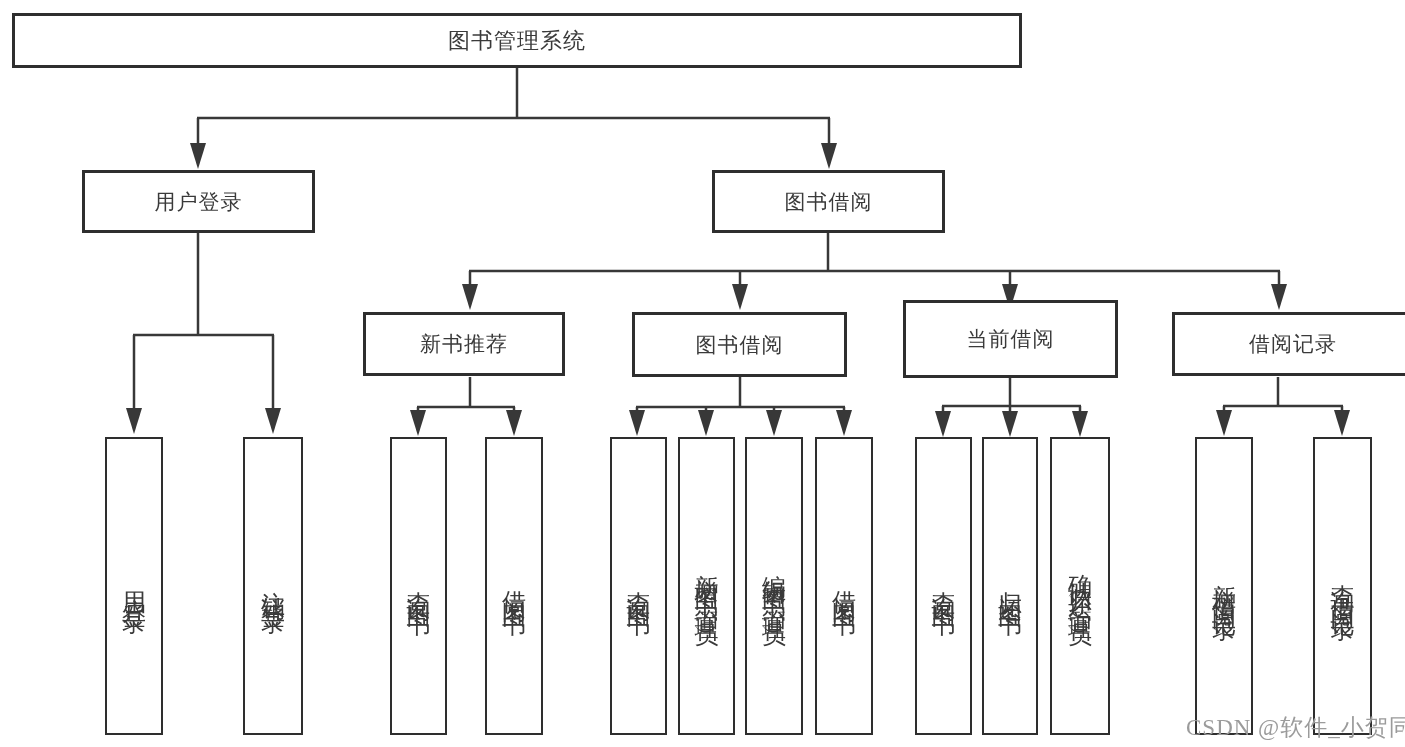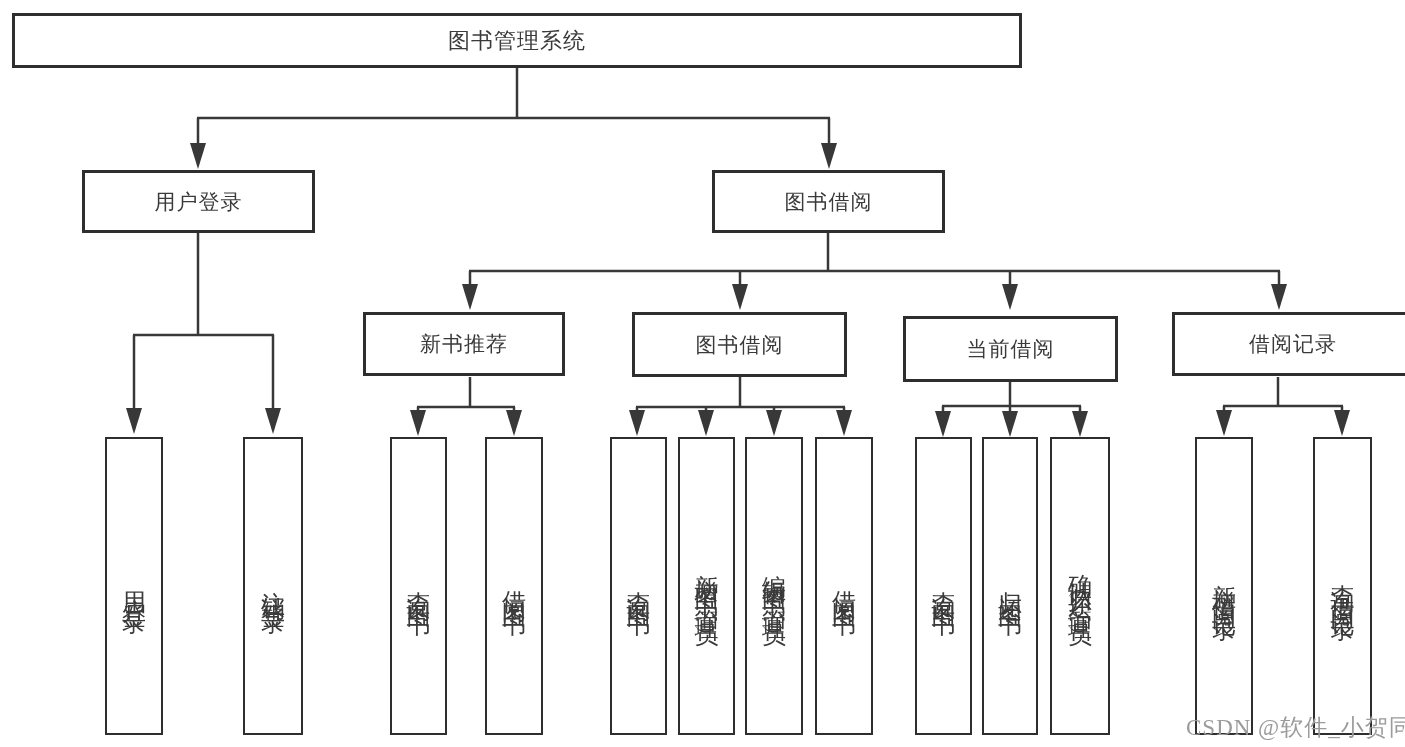--- a/index.html
+++ b/index.html
@@ -122,21 +122,21 @@
   <div class="hbox" style="left:712px;top:170px;width:233px;height:63px">
     <span>图书借阅</span>
   </div>
 
   <div class="hbox" style="left:363px;top:312px;width:202px;height:64px">
     <span>新书推荐</span>
   </div>
   <div class="hbox" style="left:632px;top:312px;width:215px;height:65px">
     <span>图书借阅</span>
   </div>
-  <div class="hbox" style="left:903px;top:316px;width:215px;height:66px">
+  <div class="hbox" style="left:903px;top:300px;width:215px;height:78px">
     <span>当前借阅</span>
   </div>
   <div class="hbox" style="left:1172px;top:312px;width:242px;height:64px">
     <span>借阅记录</span>
   </div>
 
   <div class="vbox" style="left:105px;width:58px">
     <span>用户登录</span>
   </div>
   <div class="vbox" style="left:243px;width:60px">

